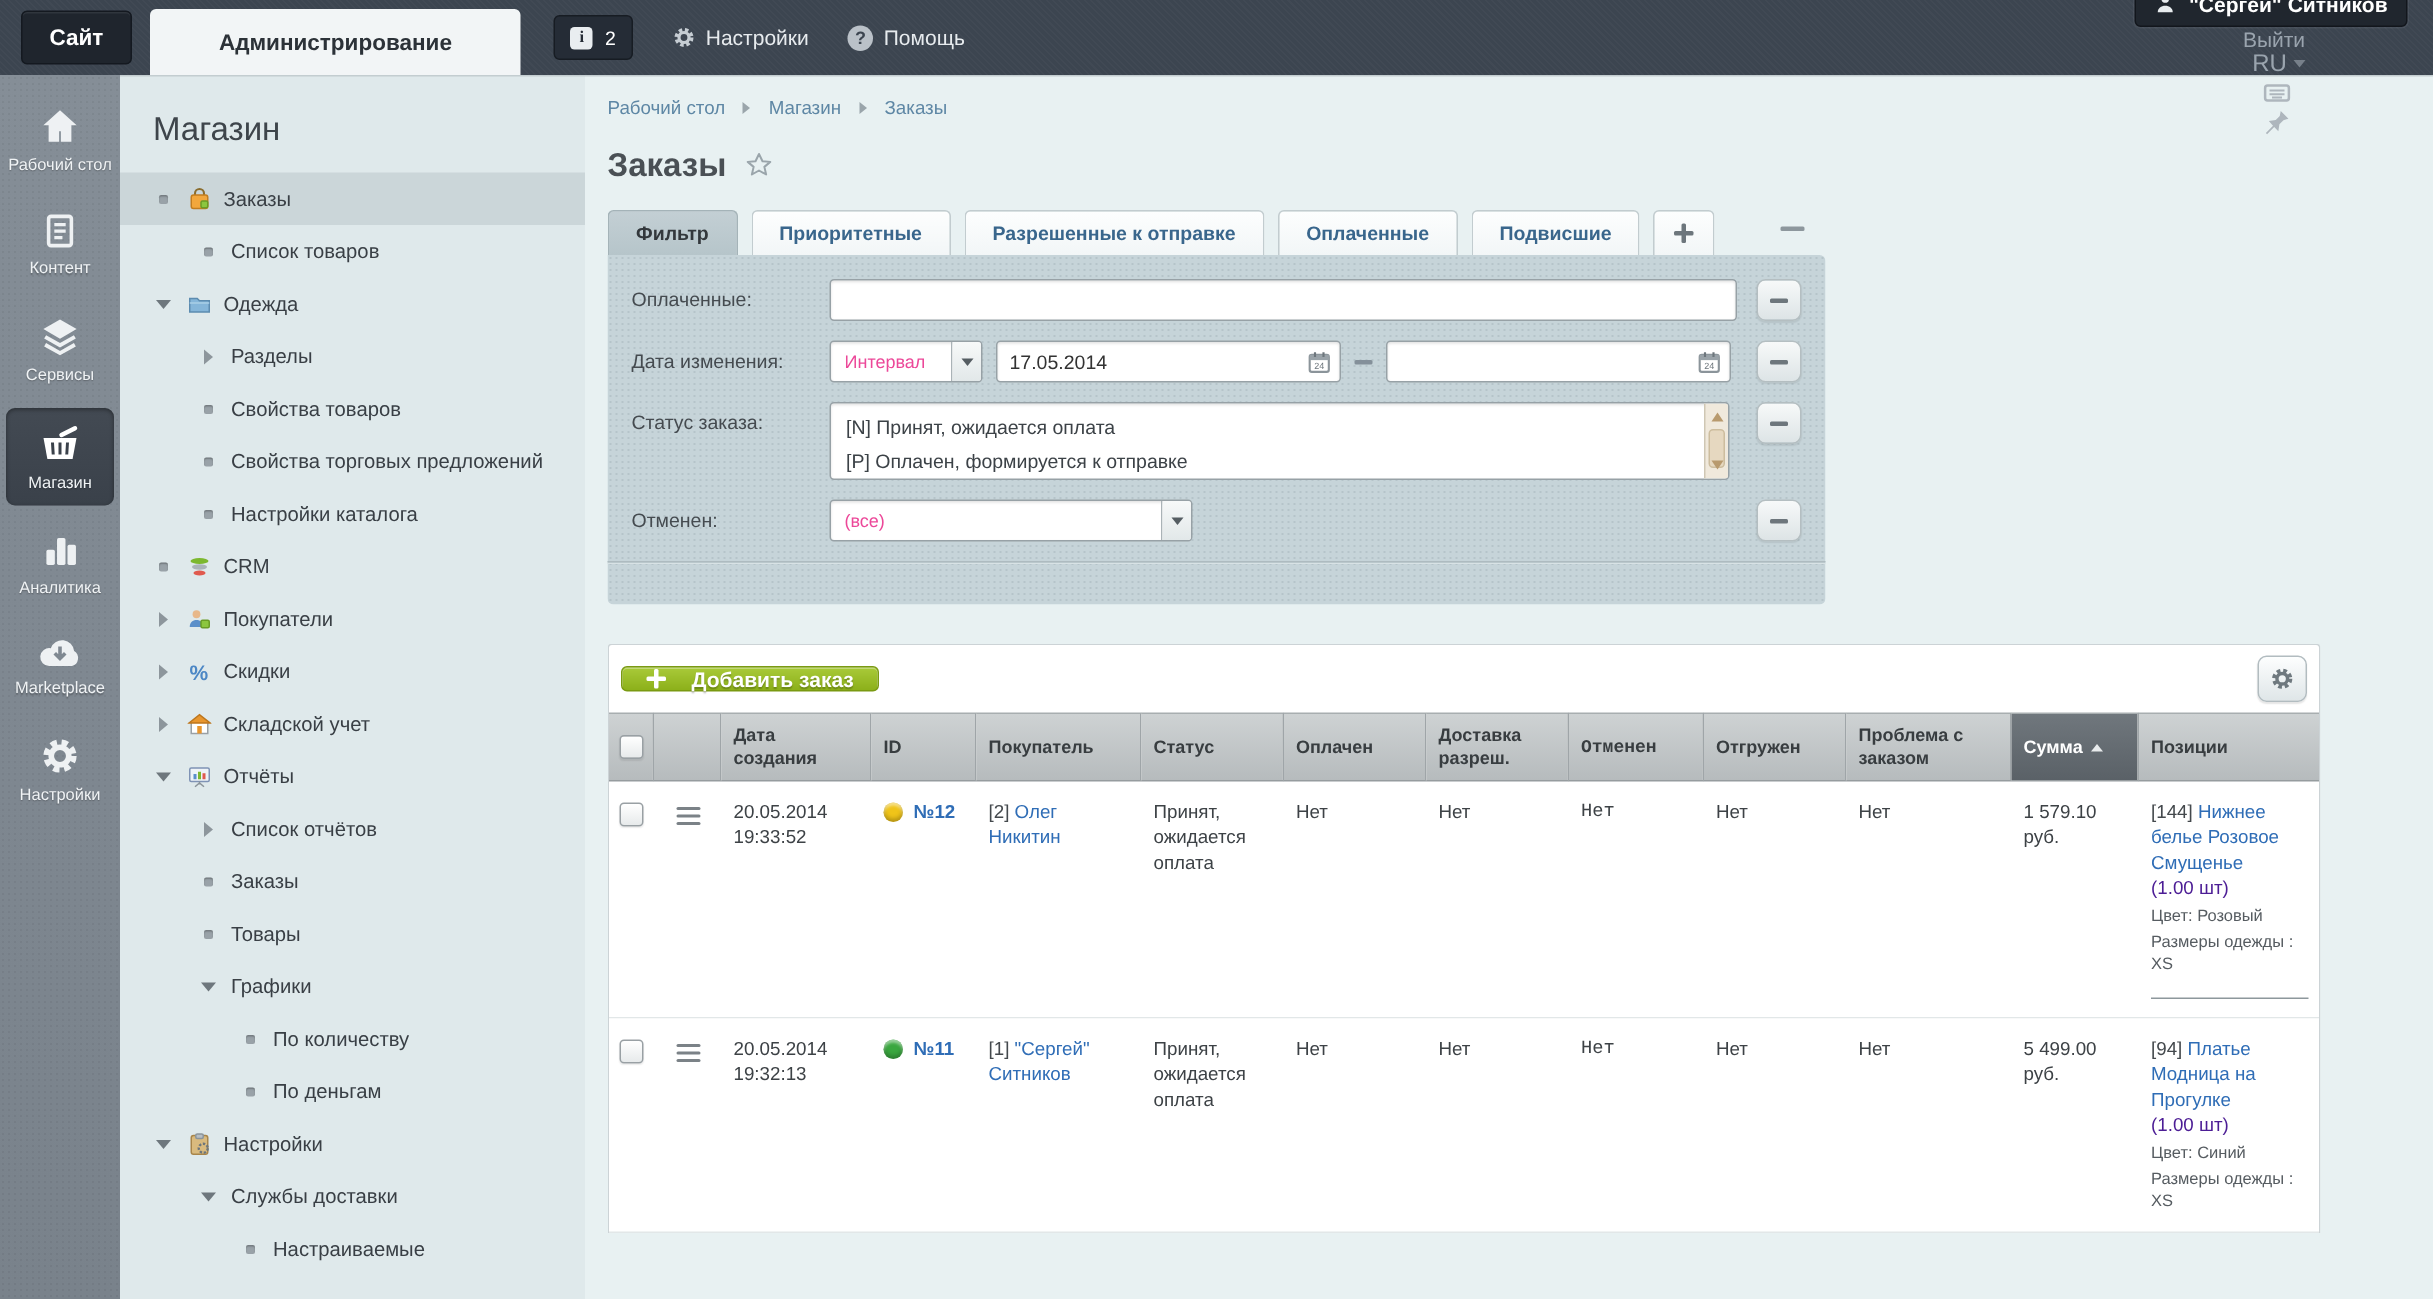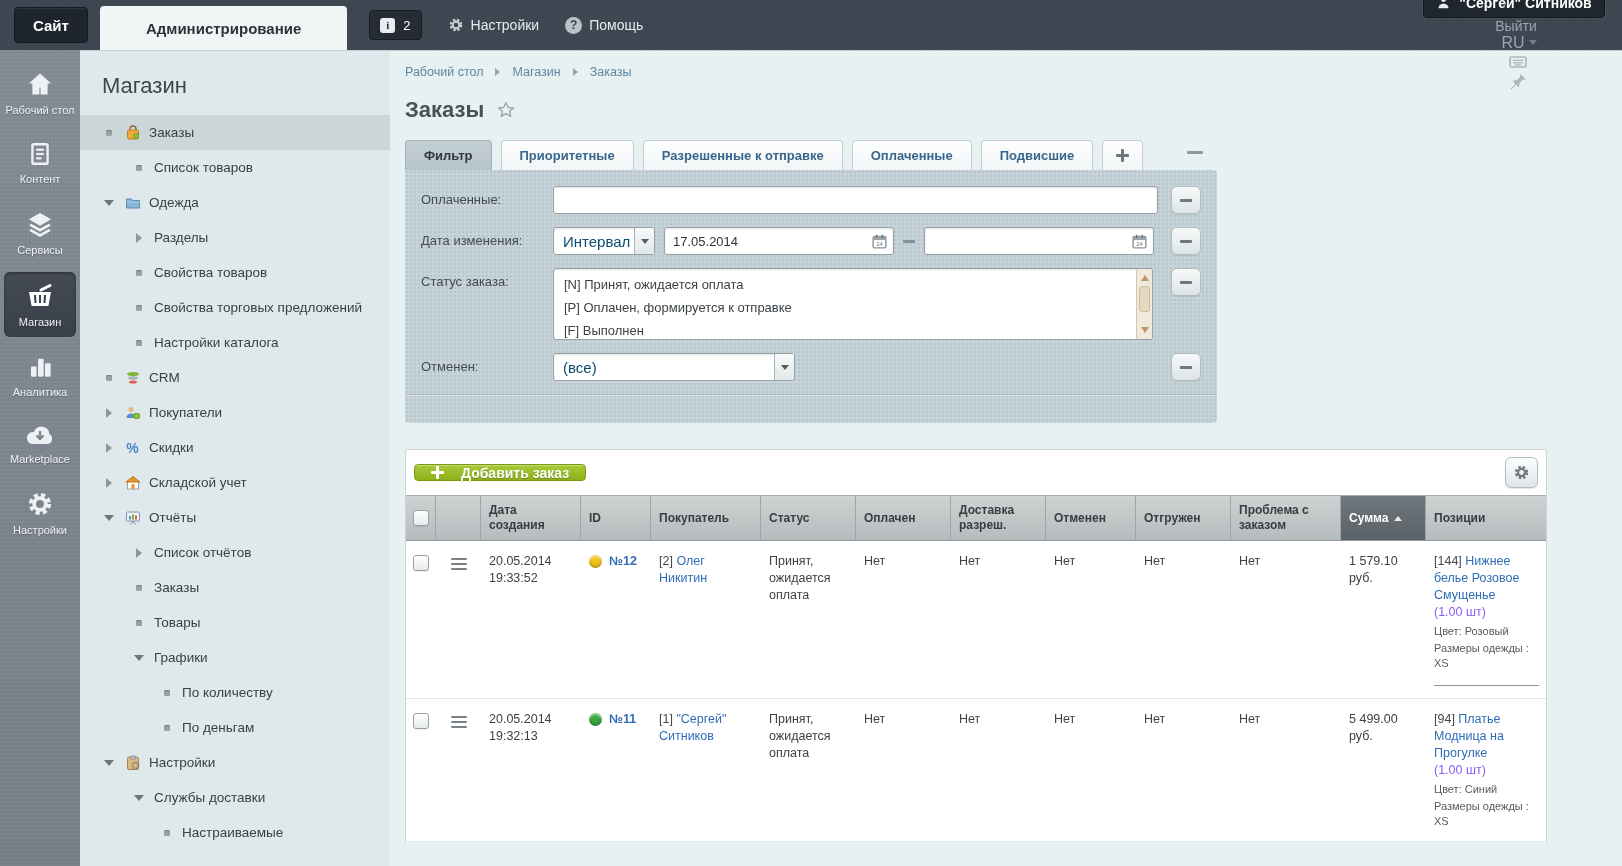--- a/index.html
+++ b/index.html
@@ -96,31 +96,31 @@
   .ffield { display:flex; align-items:center; gap:9px; flex:1; }
   .remove-btn { margin-left:auto; width:30px; height:28px; border-radius:6px; flex:none;
     background:linear-gradient(#f7f9f9,#dde4e6); border:1px solid #b4bec1;
     box-shadow:0 1px 1px rgba(0,0,0,.08); display:flex; align-items:center; justify-content:center; cursor:pointer;}
   .minus-glyph { width:12px; height:3px; background:#6d767c; border-radius:1px; }
   .txt-input { height:28px; border:1px solid #97a1a6; border-radius:3px; background:#fff;
     font-size:13px; color:#333; padding:0 8px; box-shadow:inset 0 1px 2px rgba(0,0,0,.12); outline:none;}
   .customer-input { width:605px; }
   .selectbox { position:relative; height:28px; background:#fff; border:1px solid #97a1a6;
     border-radius:3px; box-shadow:inset 0 1px 2px rgba(0,0,0,.12);
-    font-size:15px; color:#0c4a6e; display:flex; align-items:center; padding:0 44px 0 9px; cursor:pointer;}
+    font-size:12px; color:#ec4899; display:flex; align-items:center; padding:0 44px 0 9px; cursor:pointer;}
   .sel-arrow { position:absolute; right:0; top:0; bottom:0; width:20px; border-left:1px solid #aab3b7;
     background:linear-gradient(#f7f9f9,#e2e8e9); display:flex; align-items:center; justify-content:center; border-radius:0 2px 2px 0;}
   .sel-arrow i { width:0; height:0; border-left:4px solid transparent; border-right:4px solid transparent; border-top:5px solid #555d62;}
   .interval-select { width:102px; }
   .all-select { width:242px; }
   .date-input-wrap { position:relative; }
   .date-input { width:230px; padding-right:28px; }
   .cal-icon { position:absolute; right:6px; top:6px; cursor:pointer; }
   .date-dash { width:12px; height:3px; background:#84909a; border-radius:1px; }
-  .listbox { width:600px; height:72px; background:#fff; border:1px solid #97a1a6; border-radius:3px;
+  .listbox { width:600px; height:52px; background:#fff; border:1px solid #97a1a6; border-radius:3px;
     box-shadow:inset 0 1px 2px rgba(0,0,0,.12); position:relative; overflow:hidden; padding:4px 20px 4px 0;}
   .lb-opt { font-size:13px; color:#3c4247; padding:2px 10px; line-height:19px; cursor:pointer; white-space:nowrap;}
   .lb-scroll { position:absolute; right:0; top:0; bottom:0; width:16px; background:#f0e9dc; border-left:1px solid #cfc7b4;}
   .lb-up, .lb-dn { position:absolute; left:4px; width:0; height:0; border-left:4px solid transparent; border-right:4px solid transparent;}
   .lb-up { top:6px; border-bottom:6px solid #b89a6e; }
   .lb-dn { bottom:6px; border-top:6px solid #b89a6e; }
   .lb-thumb { position:absolute; left:2px; top:17px; width:11px; height:26px; background:#e6d8c0; border:1px solid #cdbd9e; border-radius:3px;}
   .fdivider { border-top:1px solid #aebbc0; box-shadow:0 1px 0 #d8e2e5; margin:4px -16px 14px; }
   .fbuttons { display:flex; align-items:center; gap:11px; }
   .btn { height:32px; padding:0 20px; border-radius:4px; border:1px solid #b2bcc0;
@@ -147,35 +147,35 @@
   .tr { display:flex; }
   .th { background:linear-gradient(#ced2d3,#b6bbbd); border-right:1px solid #9fa5a8;
     border-top:1px solid #a8aeb0; border-bottom:1px solid #969c9f;
     font-size:12px; font-weight:bold; color:#383d40; padding:7px 8px;
     display:flex; align-items:center; cursor:pointer; line-height:1.25;}
   .th.sorted { background:linear-gradient(#70777d,#5a6167); color:#fff; gap:6px;}
   .sort-up { width:0; height:0; border-left:4px solid transparent; border-right:4px solid transparent; border-bottom:5px solid #e8ebec;}
   .c0{width:30px; flex:none; justify-content:center;} .c1{width:45px; flex:none; justify-content:center;}
   .c2{width:100px; flex:none;} .c3{width:70px; flex:none;} .c4{width:110px; flex:none;}
   .c5{width:95px; flex:none;} .c6{width:95px; flex:none;} .c7{width:95px; flex:none;}
-  .c8{width:90px; flex:none;} .c9{width:95px; flex:none;} .c10{width:110px; flex:none;}
+  .c8{width:90px; flex:none;font-family:Liberation Mono, monospace;} .c9{width:95px; flex:none;} .c10{width:110px; flex:none;}
   .c11{width:85px; flex:none;} .c12{width:120px; flex:none;}
   .row { border-bottom:1px solid #e2e7e8; min-height:125px; background:#fff;}
   .td { font-size:12.5px; color:#3d4246; padding:12px 8px; line-height:1.35; }
   .td.center { display:flex; justify-content:center; padding-top:14px; }
   .checkbox { width:16px; height:16px; border:1px solid #99a0a4; border-radius:3px;
     background:linear-gradient(#fff,#e7eaeb); box-shadow:0 1px 1px rgba(0,0,0,.08); cursor:pointer; flex:none;}
   .burger { width:16px; height:12px; display:flex; flex-direction:column; justify-content:space-between; cursor:pointer; margin-top:3px;}
   .burger i { height:2px; background:#7b8287; border-radius:1px; }
   .id-cell { display:flex; align-items:center; gap:7px; }
   .dot { width:13px; height:13px; border-radius:50%; flex:none; box-shadow:inset 0 -2px 3px rgba(0,0,0,.25), inset 0 2px 2px rgba(255,255,255,.5);}
   a.lnk { color:#2f6db6; text-decoration:none; cursor:pointer; }
   .gray-id { color:#44494d; }
   .sum-cell div { }
-  .pos-qty { color:#8b5cf6; }
+  .pos-qty { color:#4c1d95; }
   .pos-attr { font-size:11px; color:#565c61; margin-top:3px; }
   .pos-sep { width:105px; border-bottom:1px solid #8d979c; margin-top:14px; }
 
   svg.ic { display:block; }
 </style>
 </head>
 <body>
 
 <svg width="0" height="0" style="position:absolute">
   <defs>

